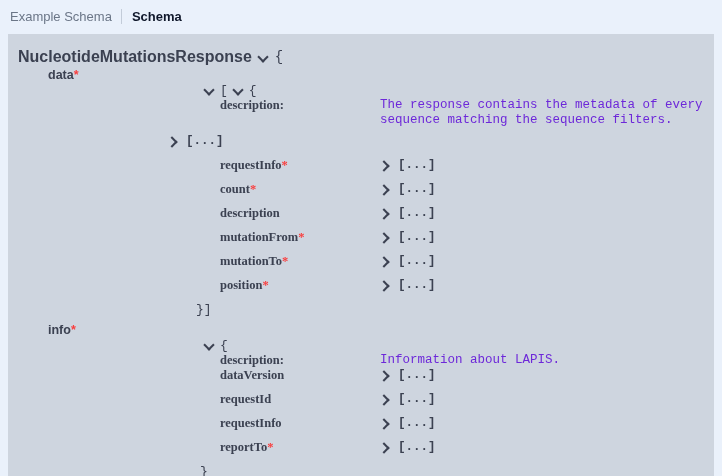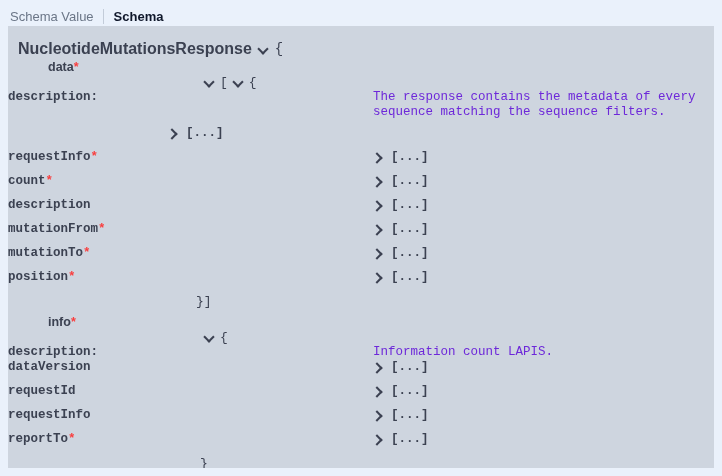--- a/index.html
+++ b/index.html
@@ -39,21 +39,21 @@
   .tab-sep {
     width: 1px;
     height: 15px;
     background: #c3ccd9;
   }
 
   
   .panel {
     position: absolute;
     left: 8px;
-    top: 26px;
+    top: 34px;
     width: 706px;
     height: 442px;
     background: #ced5df;
     box-sizing: border-box;
     padding: 12px 0 0 0;
     overflow: hidden;
   }
 
   .model-title {
     font-family: "Liberation Sans", sans-serif;
@@ -147,21 +147,22 @@
     font-family: "Liberation Mono", monospace;
     font-size: 13px;
     color: #3b4151;
   }
 
   .prop-row { display: flex; align-items: flex-start; }
   .prop-name {
     width: 205px;
     flex: 0 0 205px;
     box-sizing: border-box;
-    font-family: Liberation Mono, monospace;
+    padding-left: 212px;
+    font-family: Liberation Serif, serif;
     font-size: 12.5px;
     font-weight: bold;
     color: #3b4151;
     line-height: 15px;
   }
   .prop-val {
     padding-left: 160px;
     line-height: 15px;
   }
 
@@ -178,21 +179,21 @@
     font-size: 12.5px;
     color: #6d28d9;
     line-height: 15px;
     white-space: pre-line;
   }
 </style>
 </head>
 <body>
 
 <div class="tabs">
-  <span class="tab">Schema Value</span>
+  <span class="tab">Example Schema</span>
   <span class="tab-sep"></span>
   <span class="tab active">Schema</span>
 </div>
 
 <div class="panel">
 
   <div class="model-title">
     <span>NucleotideMutationsResponse</span>
     <span class="chev down"></span>
     <span class="brace">{</span>
@@ -327,21 +328,21 @@
   <div class="nest-row">
     <div class="nest-pad"></div>
     <div class="bracket-line">
       <span class="chev down"></span>
       <span>{</span>
     </div>
   </div>
 
   <div class="prop-row">
     <div class="prop-name desc-label">description:</div>
-    <div class="desc-text" style="padding-left:160px;">Information count LAPIS.</div>
+    <div class="desc-text" style="padding-left:160px;">Information about LAPIS.</div>
   </div>
 
   <div class="prop-row">
     <div class="prop-name">
       <span>dataVersion</span>
     </div>
     <div class="prop-val">
       <span class="expand">
           <span class="chev right"></span>
           <span>[...]</span>

